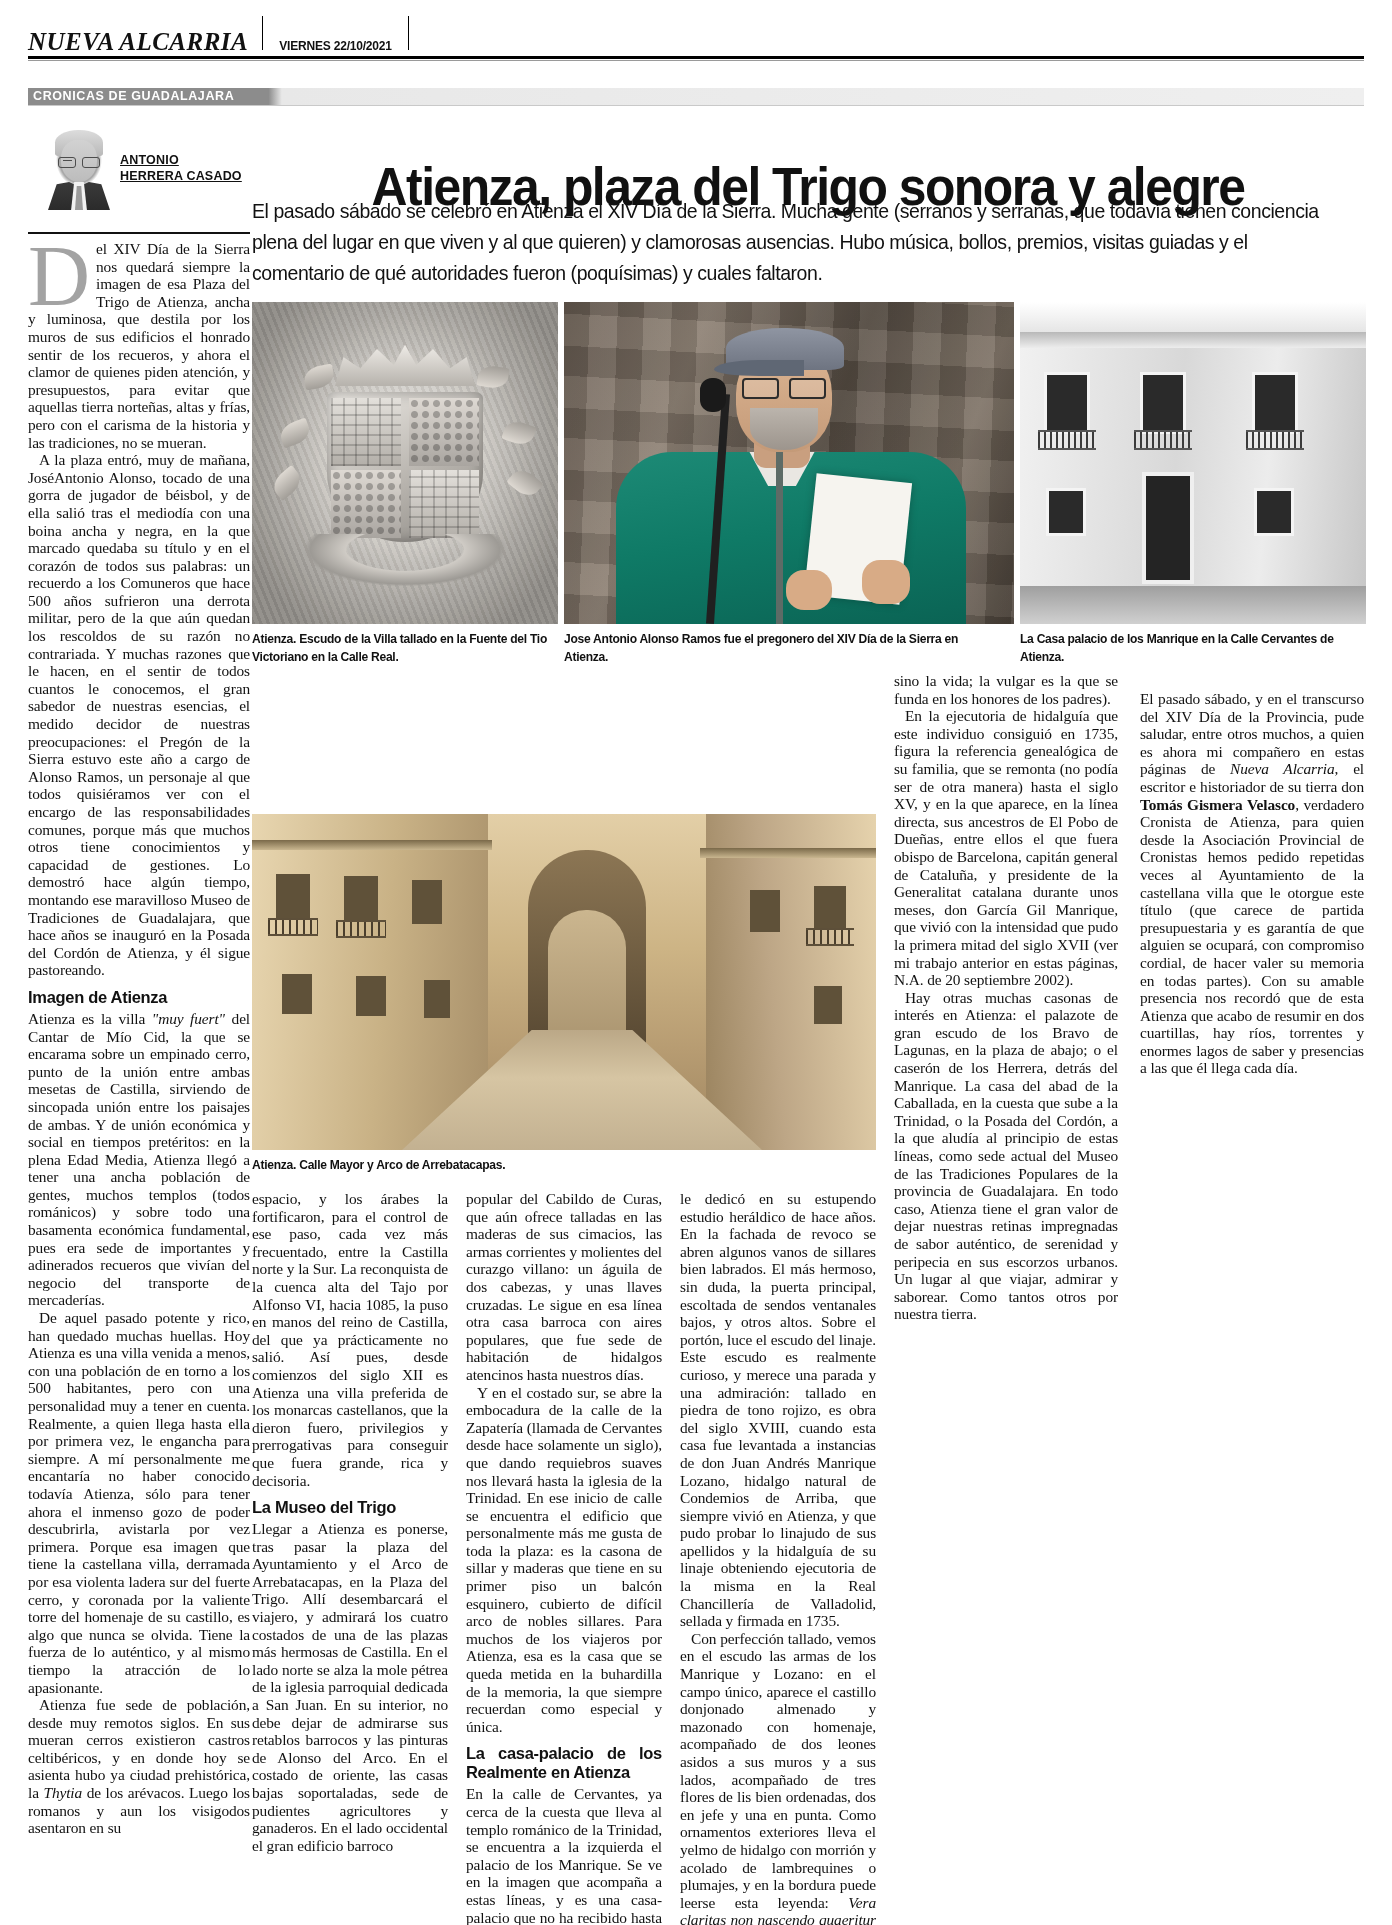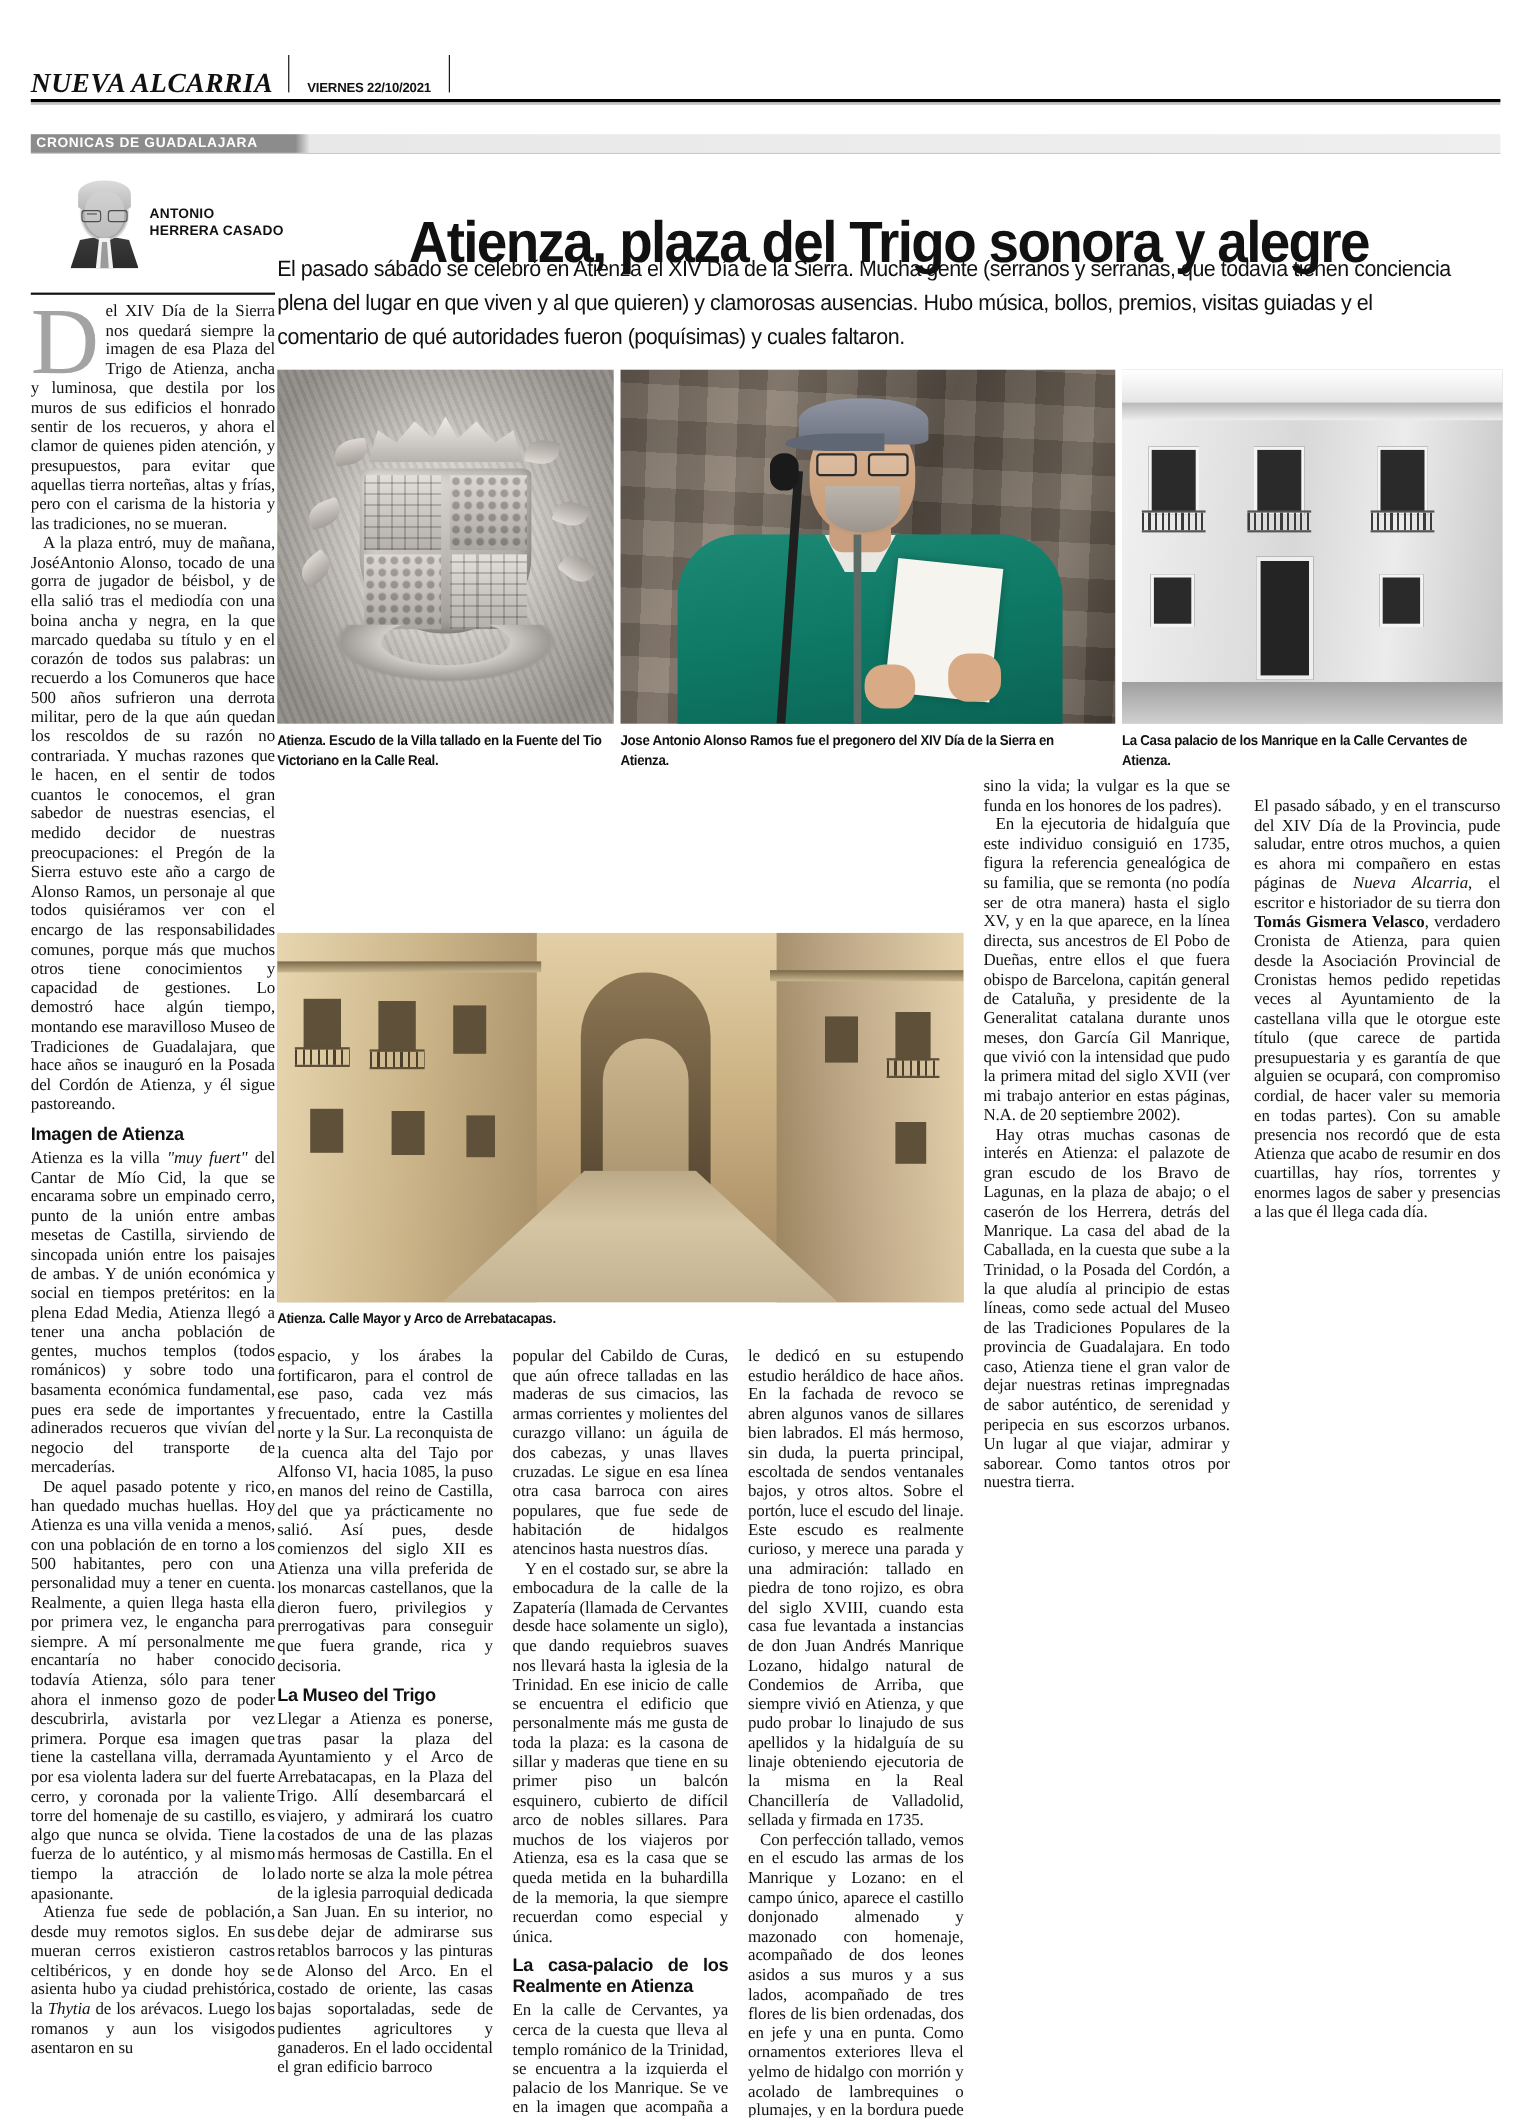--- a/index.html
+++ b/index.html
@@ -4,21 +4,21 @@
 <title>Nueva Alcarria — Pueblo a Pueblo 39</title>
 <style>
   html,body{margin:0;padding:0;background:#fff;}
   body{
     width:1392px;height:1925px;
     font-family:"Liberation Serif", serif;
     color:#111;
     position:relative;
     overflow:hidden;
   }
-  .page{position:relative;width:1392px;height:1881px;padding:0;box-sizing:border-box;margin-top:34px;}
+  .page{position:relative;width:1392px;height:1881px;padding:0;box-sizing:border-box;}
 
   
   .masthead{
     position:absolute;left:28px;top:8px;width:1336px;height:46px;
     display:flex;align-items:flex-end;
   }
   .mh-left{display:flex;align-items:baseline;height:38px;}
   .mh-title{
     font-family:"Liberation Serif", serif;
     font-weight:bold;font-style:italic;
@@ -65,21 +65,21 @@
   }
   .sect-label{
     position:absolute;left:33px;top:88px;height:17px;line-height:17px;
     font-family:"Liberation Sans", sans-serif;font-weight:bold;
     font-size:12.5px;letter-spacing:.6px;color:#fff;white-space:nowrap;
   }
   .sect-band-line{position:absolute;left:28px;top:105px;width:1336px;height:1px;background:#c9c9c9;}
 
   
   .byline{
-    position:absolute;left:44px;top:118px;width:222px;
+    position:absolute;left:28px;top:118px;width:222px;text-decoration:underline;
   }
   .byline-photo{
     width:66px;height:86px;margin:6px auto 0 18px;
     background:
       radial-gradient(ellipse 26px 30px at 50% 42%, #cfcfcf 0%, #bdbdbd 55%, #a7a7a7 75%, #ffffff 88%),
       linear-gradient(#ffffff,#ffffff);
     position:relative;
   }
   .bp-hair{position:absolute;left:9px;top:6px;width:48px;height:26px;border-radius:48% 48% 10% 10%;
       background:linear-gradient(#dcdcdc,#b9b9b9);}

